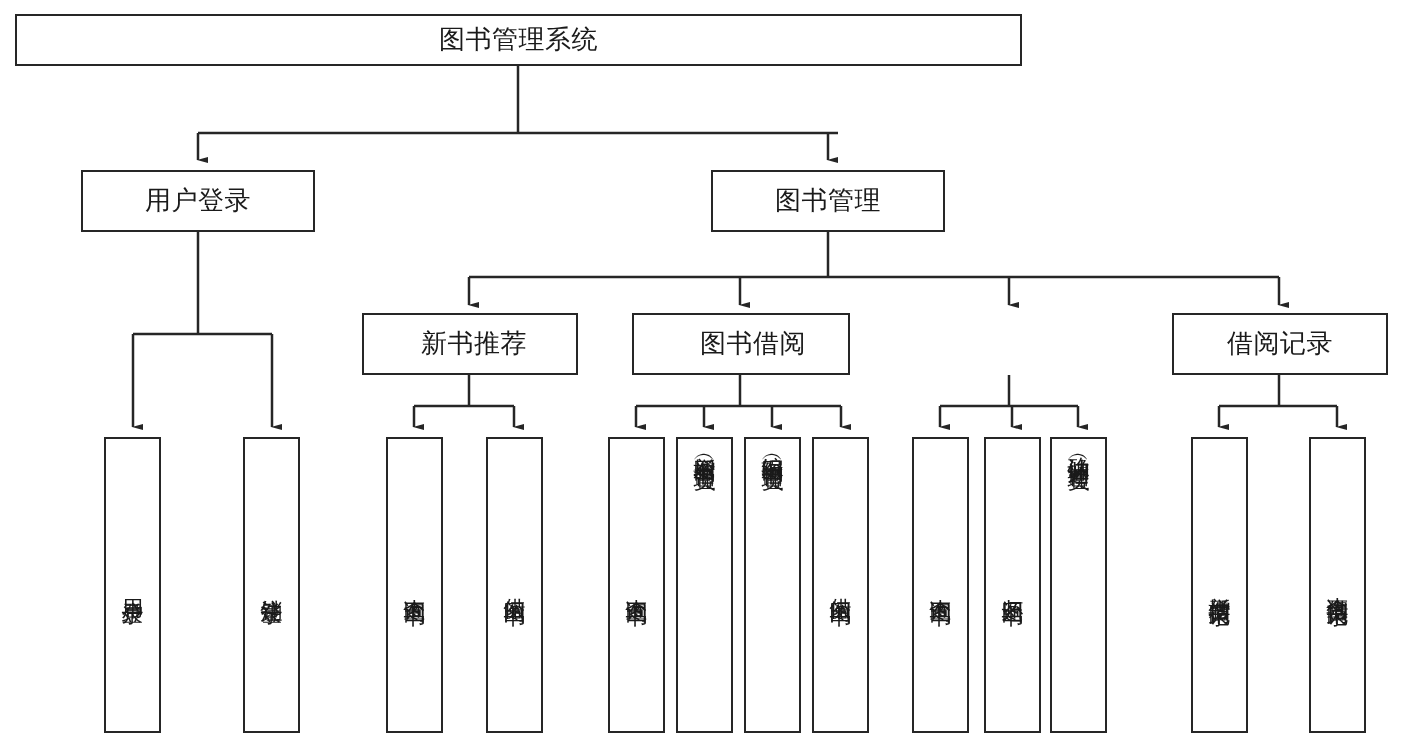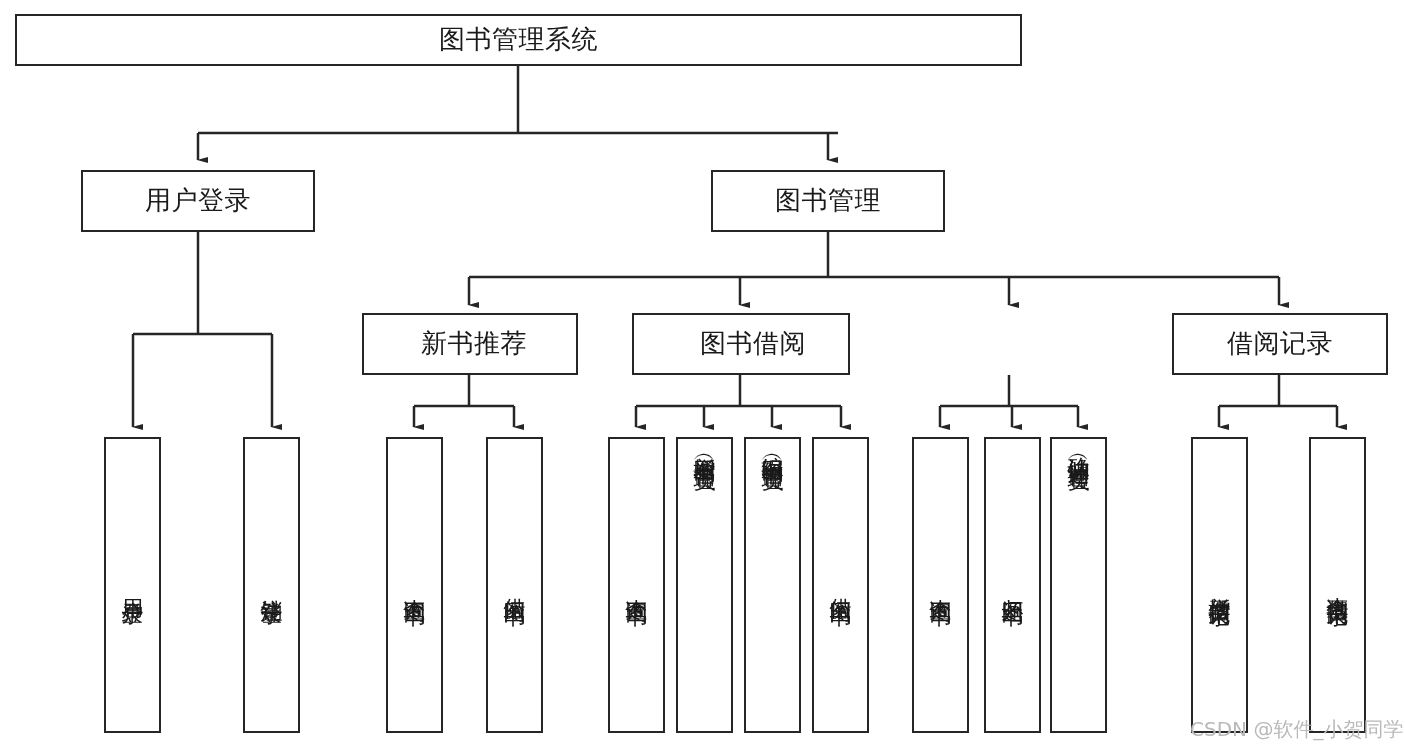--- a/index.html
+++ b/index.html
@@ -175,15 +175,14 @@
   <div class="node leaf" style="left:1050px; top:437px; width:57px; height:296px;">
     <span class="label">确认归还（管理员）</span>
   </div>
   <div class="node leaf centered" style="left:1191px; top:437px; width:57px; height:296px;">
     <span class="label">新增借阅记录</span>
   </div>
   <div class="node leaf centered" style="left:1309px; top:437px; width:57px; height:296px;">
     <span class="label">查询借阅记录</span>
   </div>
 
-  <div class="watermark" style="left:1190px; top:716px;">CSDN @软件_小贺同学</div>
 
 </div>
 
 </body></html>

